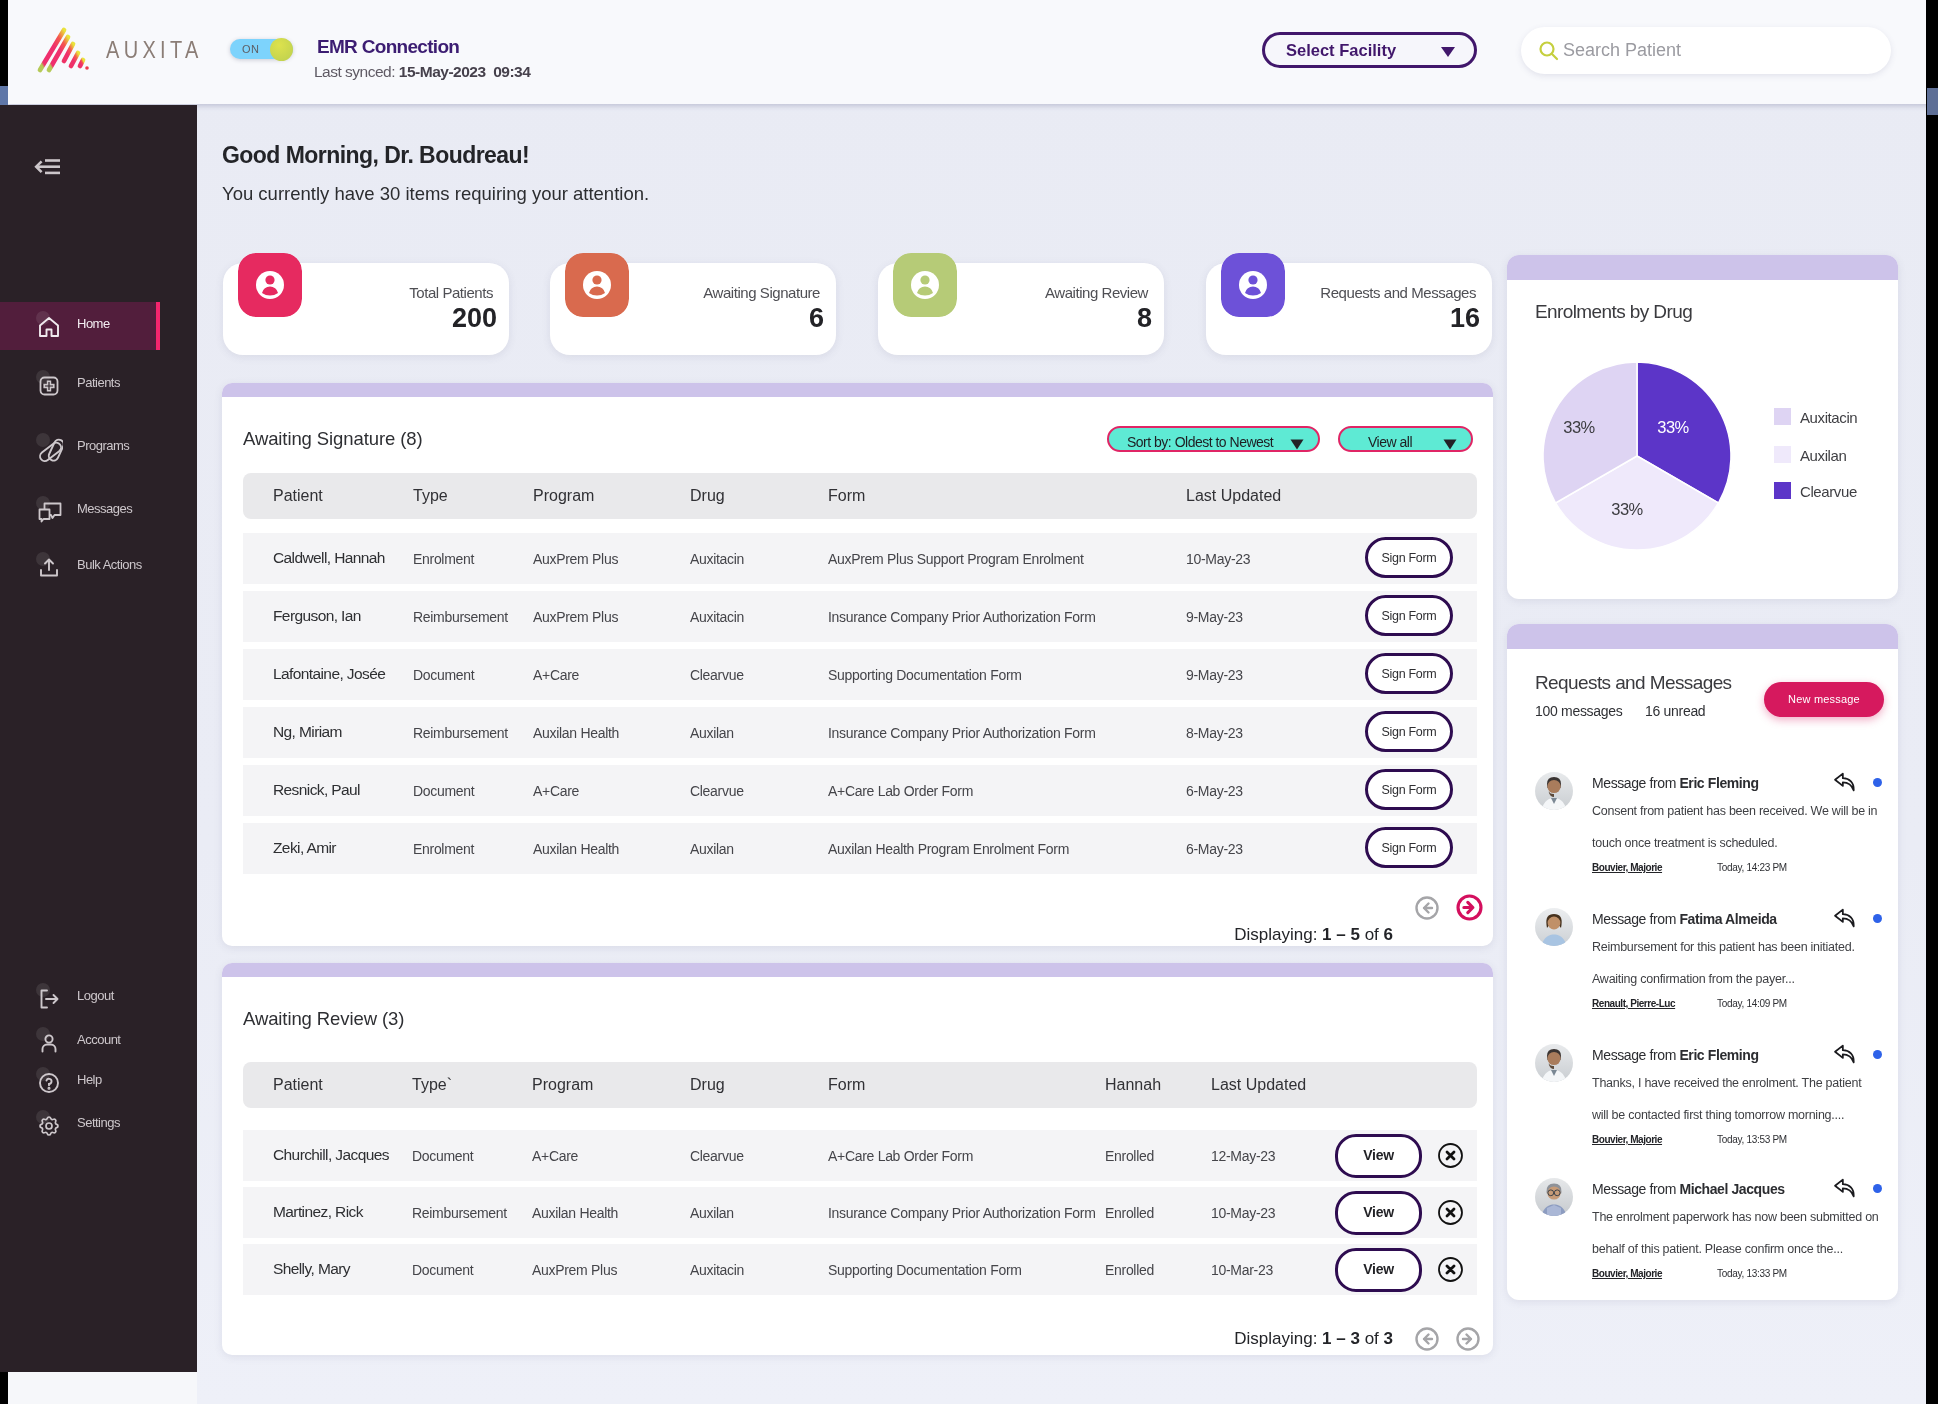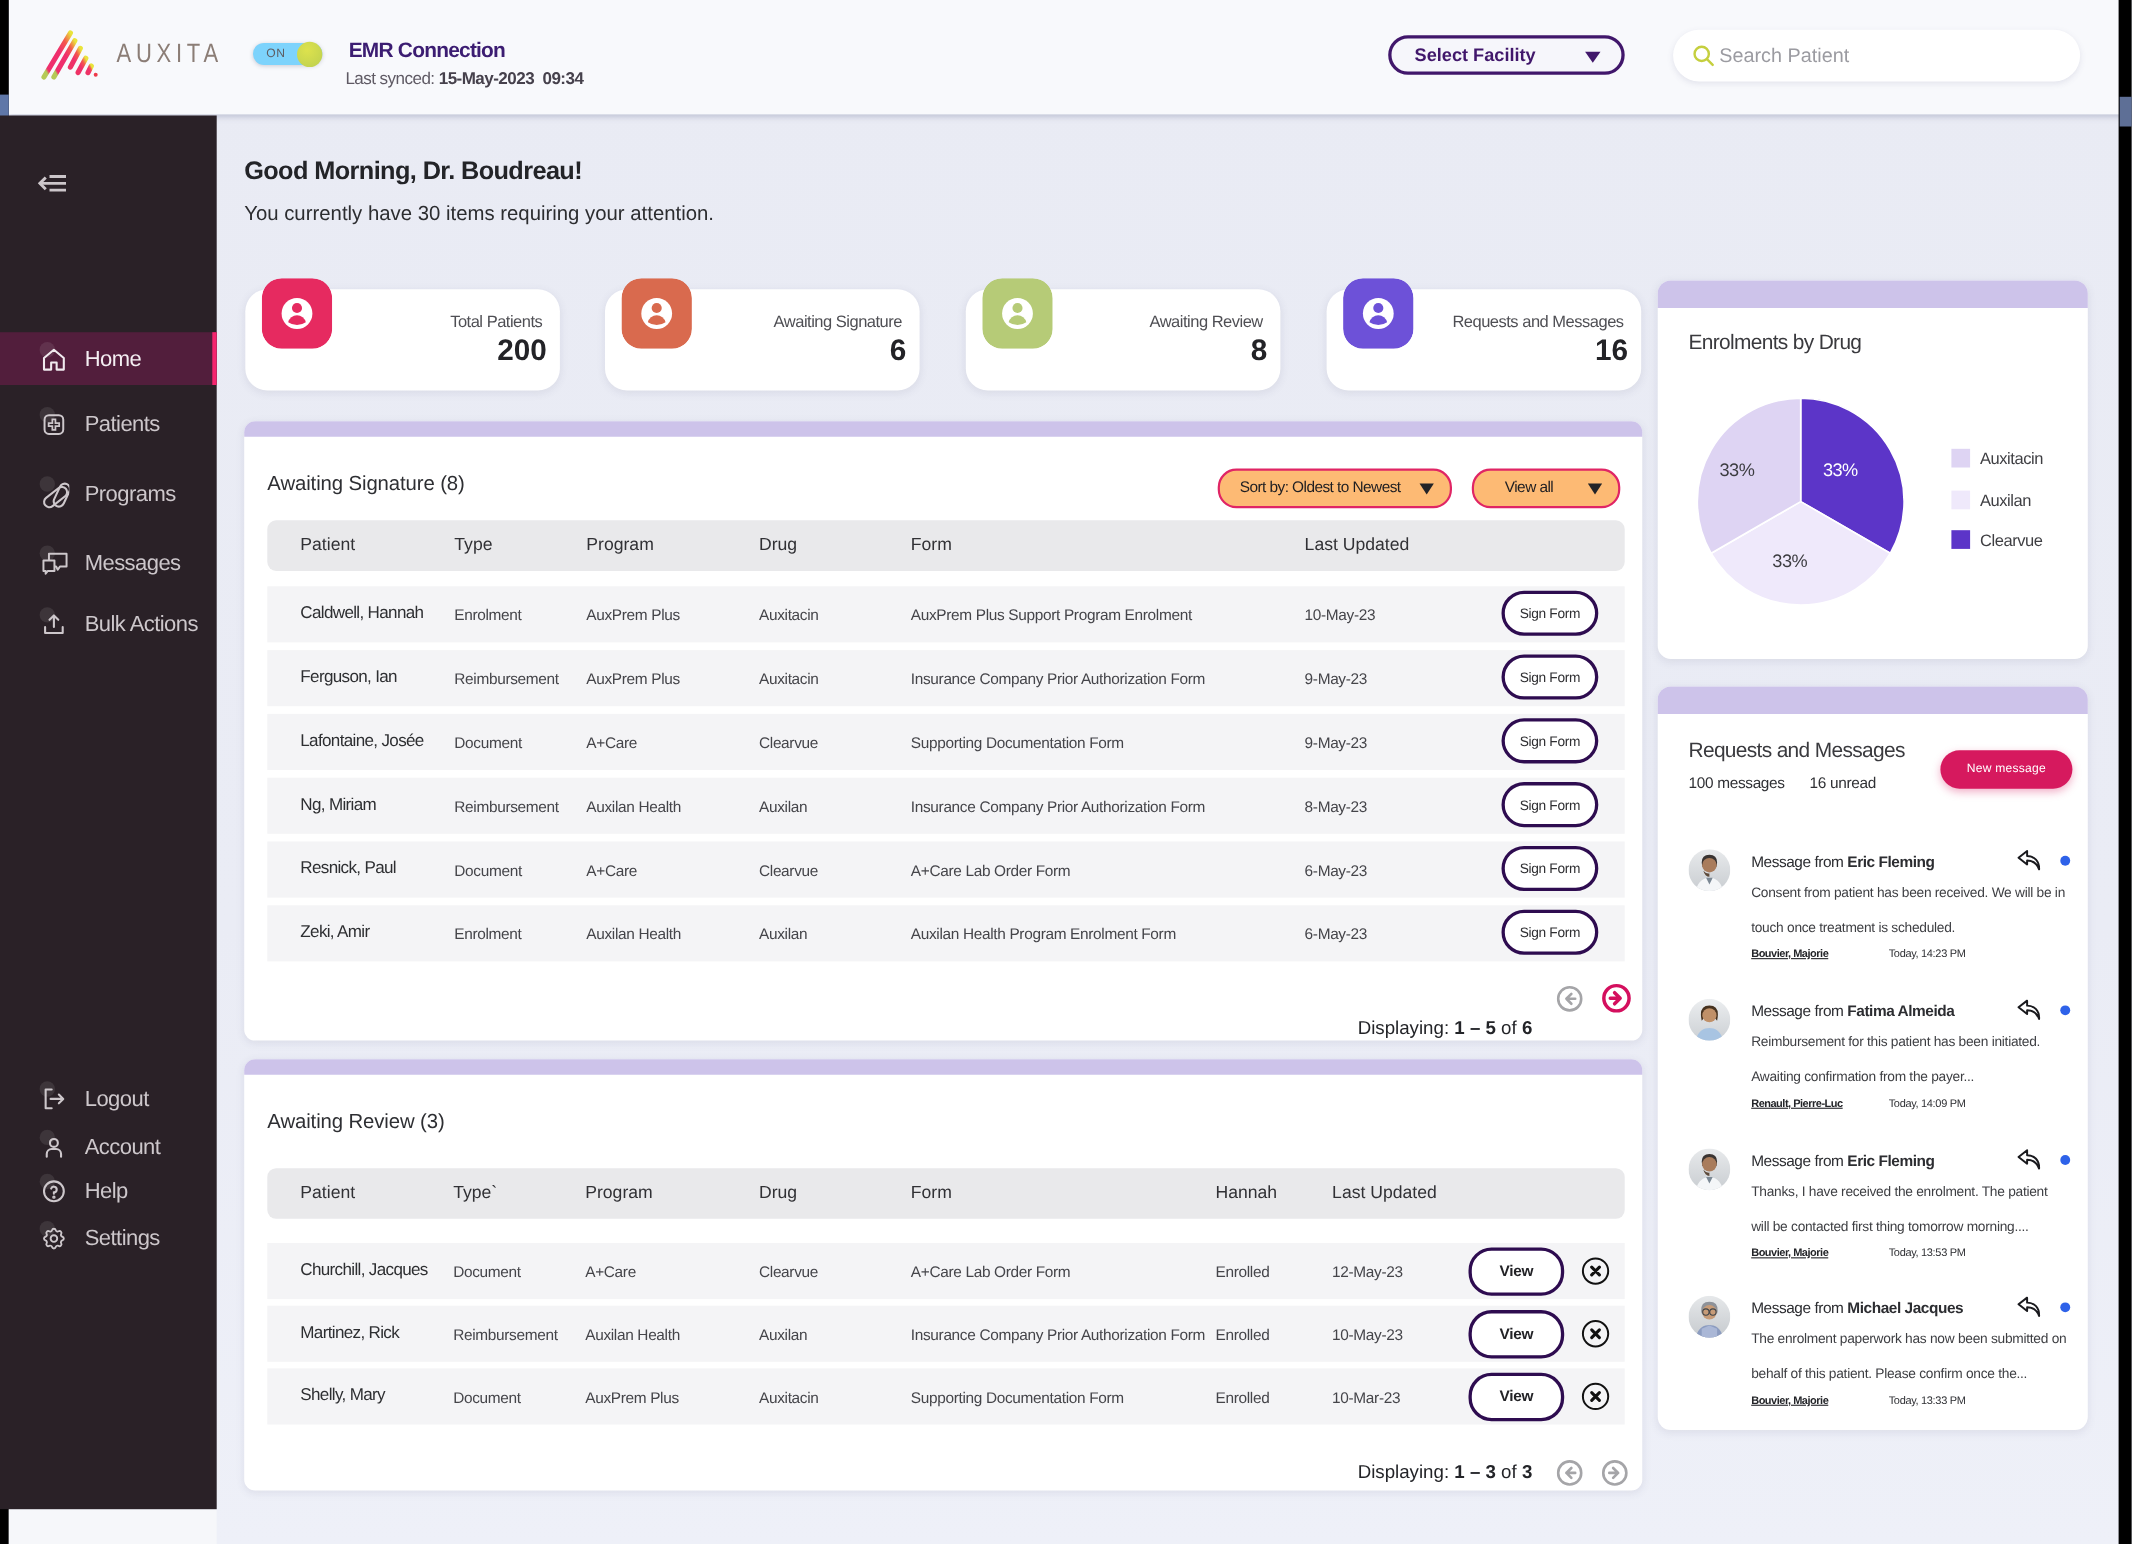--- a/index.html
+++ b/index.html
@@ -17,37 +17,37 @@
 #emrtitle { left:317px; top:36px; font-size:19px; font-weight:bold; color:#3c1d72; letter-spacing:-0.7px; }
 #lastsync { left:314px; top:63px; font-size:15.5px; color:#5f5a64; letter-spacing:-0.5px; }
 #lastsync b { color:#46414c; }
 #selfac { left:1262px; top:32px; width:215px; height:36px; border:3px solid #41176b; border-radius:18px; background:#f6f6fb; }
 #selfac .t { position:absolute; left:21px; top:6px; font-size:16.5px; font-weight:bold; color:#41176b; }
 #selfac svg { position:absolute; right:18px; top:11px; }
 #search { left:1521px; top:27px; width:370px; height:47px; background:#fff; border-radius:24px; box-shadow:0 2px 6px rgba(80,80,120,.13); }
 #search svg { position:absolute; left:16px; top:12px; }
 #search .ph { position:absolute; left:42px; top:13px; font-size:18px; color:#9b9ba1; }
 
-.navitem { position:absolute; left:0; width:197px; height:48px; color:#cdc7cb; font-size:20px; letter-spacing:-0.5px; }
+.navitem { position:absolute; left:0; width:160px; height:48px; color:#cdc7cb; font-size:13px; letter-spacing:-0.5px; }
 .navitem .ic { position:absolute; left:37px; top:13px; }
 .navitem .halo { position:absolute; left:36px; top:9px; width:14px; height:14px; border-radius:50%; background:rgba(255,255,255,0.09); }
 .navitem .lb { position:absolute; left:77px; top:14px; }
 .navitem.active { background:#521e3c; color:#f4eef2; }
 .navitem.active::after { content:""; position:absolute; right:0; top:0; width:4px; height:48px; background:#f5256e; }
 
 #hi { left:222px; top:142px; font-size:23px; font-weight:bold; color:#232428; letter-spacing:-0.55px; }
 #sub { left:222px; top:183px; font-size:18.5px; color:#2c2d30; letter-spacing:0; }
 .statcard { top:263px; width:286px; height:92px; background:#fff; border-radius:20px; box-shadow:0 2px 8px rgba(70,70,110,.10); }
 .statico { top:253px; width:64px; height:64px; border-radius:18px; }
 .statlabel { top:284px; width:270px; text-align:right; font-size:15px; color:#4f4f54; letter-spacing:-0.45px; }
 .statnum { top:303px; width:274px; text-align:right; font-size:27px; font-weight:bold; color:#232327; }
 .bigcard { left:222px; width:1271px; background:#fff; border-radius:10px; box-shadow:0 2px 8px rgba(70,70,110,.10); }
 .purpleband { position:absolute; left:0; top:0; width:100%; height:14px; background:#cdc3ea; border-radius:10px 10px 0 0; }
 .cardtitle { position:absolute; left:21px; font-size:18.5px; color:#2e2f33; letter-spacing:-0.1px; }
-.pillbtn { position:absolute; height:36px; border:2px solid #e02565; border-radius:17px; background:#fdba74; font-size:14px; color:#1e1e22; letter-spacing:-0.5px; }
+.pillbtn { position:absolute; height:26px; border:2px solid #e02565; border-radius:17px; background:#5eead4; font-size:14px; color:#1e1e22; letter-spacing:-0.5px; }
 .pillbtn .t { position:absolute; left:18px; top:6px; white-space:nowrap; }
 .pillbtn svg { position:absolute; right:14px; top:11px; }
 .thead { position:absolute; left:21px; width:1234px; height:46px; background:#e9e9eb; border-radius:8px; font-size:16px; color:#313135; letter-spacing:0; }
 .thead span { position:absolute; top:14px; }
 .trow { position:absolute; left:21px; width:1234px; height:51px; background:#f4f4f6; font-size:14px; color:#45454a; letter-spacing:-0.3px; }
 .trow span { position:absolute; top:18px; white-space:nowrap; }
 .trow .pname { font-size:15.5px; color:#2e2f32; top:16px; letter-spacing:-0.6px; }
 .trow span.signbtn { position:absolute; left:1122px; top:4px; width:88px; height:41px; background:#fff; border:3px solid #2e0c50; border-radius:21px; text-align:center; font-size:12.5px; color:#2f2f32; line-height:36px; }
 .trow span.viewbtn { position:absolute; left:1092px; top:4px; width:87px; height:44px; background:#fff; border:3px solid #2e0c50; border-radius:21px; text-align:center; font-size:14px; font-weight:bold; color:#232327; line-height:36px; }
 .xicon { position:absolute; left:1194px; top:12px; }

